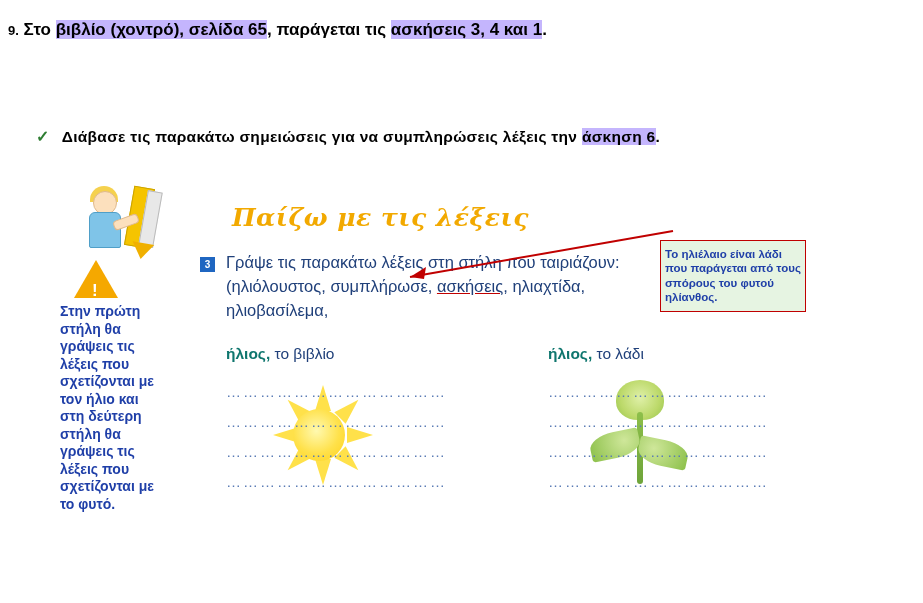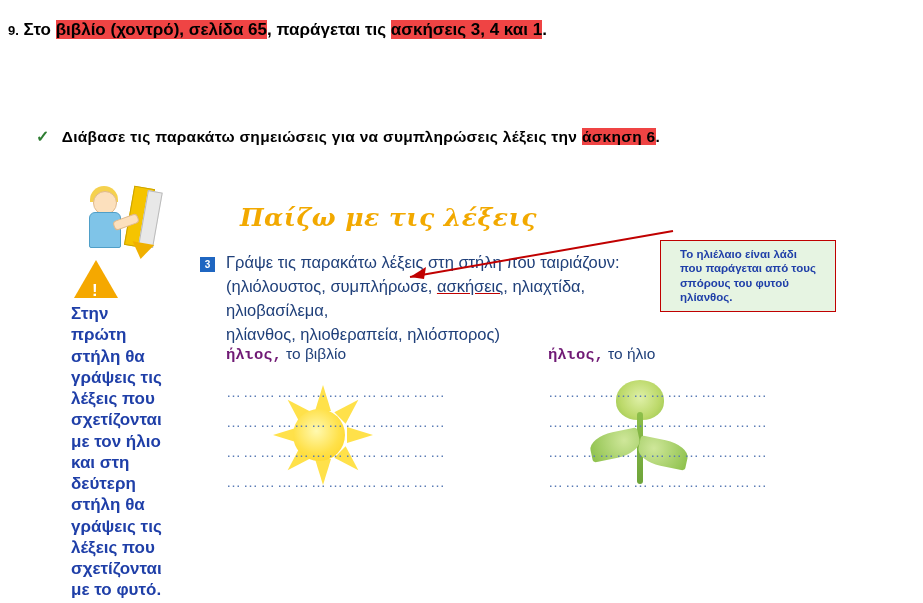--- a/index.html
+++ b/index.html
@@ -23,21 +23,21 @@
     top: 20px;
     font-size: 17px;
     font-weight: bold;
     white-space: nowrap;
   }
   .line9 .num {
     font-size: 13px;
     font-weight: bold;
   }
   .hl {
-    background: #ef4444;
+    background: #c4b5fd;
   }
 
   
   .bulletline {
     position: absolute;
     left: 36px;
     top: 127px;
     font-size: 15.5px;
     font-weight: bold;
     white-space: nowrap;
@@ -156,39 +156,37 @@
     font-weight: bold;
     color: #ffffff;
   }
 
   
   .bluenote {
     position: absolute;
     left: 0px;
     top: 118px;
     width: 95px;
-    font-size: 17px;
+    font-size: 14px;
     font-weight: bold;
     color: #1f3fa8;
     line-height: 1.25;
-    margin-left: 11px;
   }
 
   
   .sheet-title {
     position: absolute;
     left: 172px;
     top: 18px;
     font-family: "DejaVu Serif", serif;
     font-style: italic;
     font-weight: bold;
     font-size: 25px;
     color: #f2a900;
     letter-spacing: 0.5px;
-    margin-left: 8px;
   }
 
   
   .exnum {
     position: absolute;
     left: 140px;
     top: 72px;
     width: 15px;
     height: 15px;
     background: #1f66c1;
@@ -212,21 +210,21 @@
     text-decoration: underline;
     text-decoration-color: #c00000;
   }
 
   
   .callout {
     position: absolute;
     left: 600px;
     top: 55px;
     width: 136px;
-    padding: 6px 19px;
+    padding: 6px 4px;
     background: #e6f4e2;
     border: 1.5px solid #c00000;
     font-size: 11.5px;
     font-weight: bold;
     color: #1f3fa8;
     line-height: 1.25;
   }
 
   
   .arrow-svg {
@@ -237,22 +235,21 @@
     height: 60px;
   }
 
   
   .colhead {
     position: absolute;
     font-size: 15.5px;
     color: #20407a;
   }
   .colhead b {
-    color: #701a75;
-    font-family: Liberation Mono, monospace;
+    color: #0f766e;
   }
   .col1head { left: 166px; top: 160px; }
   .col2head { left: 488px; top: 160px; }
 
   
   .dots {
     position: absolute;
     font-size: 15px;
     color: #5a7bb5;
     letter-spacing: 2px;
@@ -363,35 +360,34 @@
 
   <div class="bluenote">Στην πρώτη στήλη θα γράψεις τις λέξεις που σχετίζονται με τον ήλιο και στη δεύτερη στήλη θα γράψεις τις λέξεις που σχετίζονται με το φυτό.</div>
 
   <div class="sheet-title">Παίζω με τις λέξεις</div>
 
   <div class="exnum">3</div>
 
   <div class="instr">
     <span>Γράψε τις παρακάτω λέξεις στη στήλη που ταιριάζουν:</span><br>
     <span>(ηλιόλουστος, συμπλήρωσε, </span><span class="u">ασκήσεις</span><span>, ηλιαχτίδα, ηλιοβασίλεμα,</span><br>
-    <span>ηλίανθος, ηλιοθεραπεία, ηλιόσπορος)</span>
   </div>
 
   <svg class="arrow-svg" viewBox="0 0 290 60">
     <line x1="283" y1="6" x2="20" y2="52" stroke="#c00000" stroke-width="2"></line>
     <polygon points="20,52 36,42 34,54" fill="#c00000"></polygon>
   </svg>
 
   <div class="callout">Το ηλιέλαιο είναι λάδι που παράγεται από τους σπόρους του φυτού ηλίανθος.</div>
 
   <div class="colhead col1head">
     <b>ήλιος,</b><span> το βιβλίο</span>
   </div>
   <div class="colhead col2head">
-    <b>ήλιος,</b><span> το ήλιο</span>
+    <b>ήλιος,</b><span> το λάδι</span>
   </div>
 
   <div class="sun">
     <div class="ray" style="transform: rotate(0deg);"></div>
     <div class="ray" style="transform: rotate(45deg);"></div>
     <div class="ray" style="transform: rotate(90deg);"></div>
     <div class="ray" style="transform: rotate(135deg);"></div>
     <div class="ray" style="transform: rotate(180deg);"></div>
     <div class="ray" style="transform: rotate(225deg);"></div>
     <div class="ray" style="transform: rotate(270deg);"></div>

